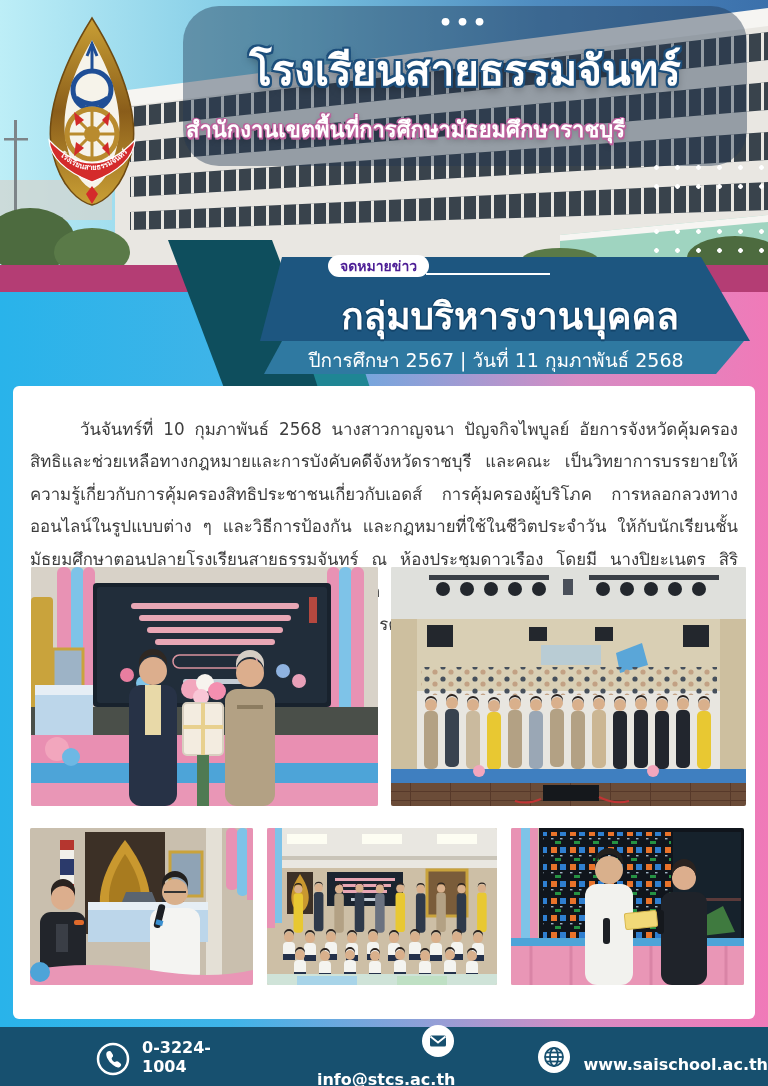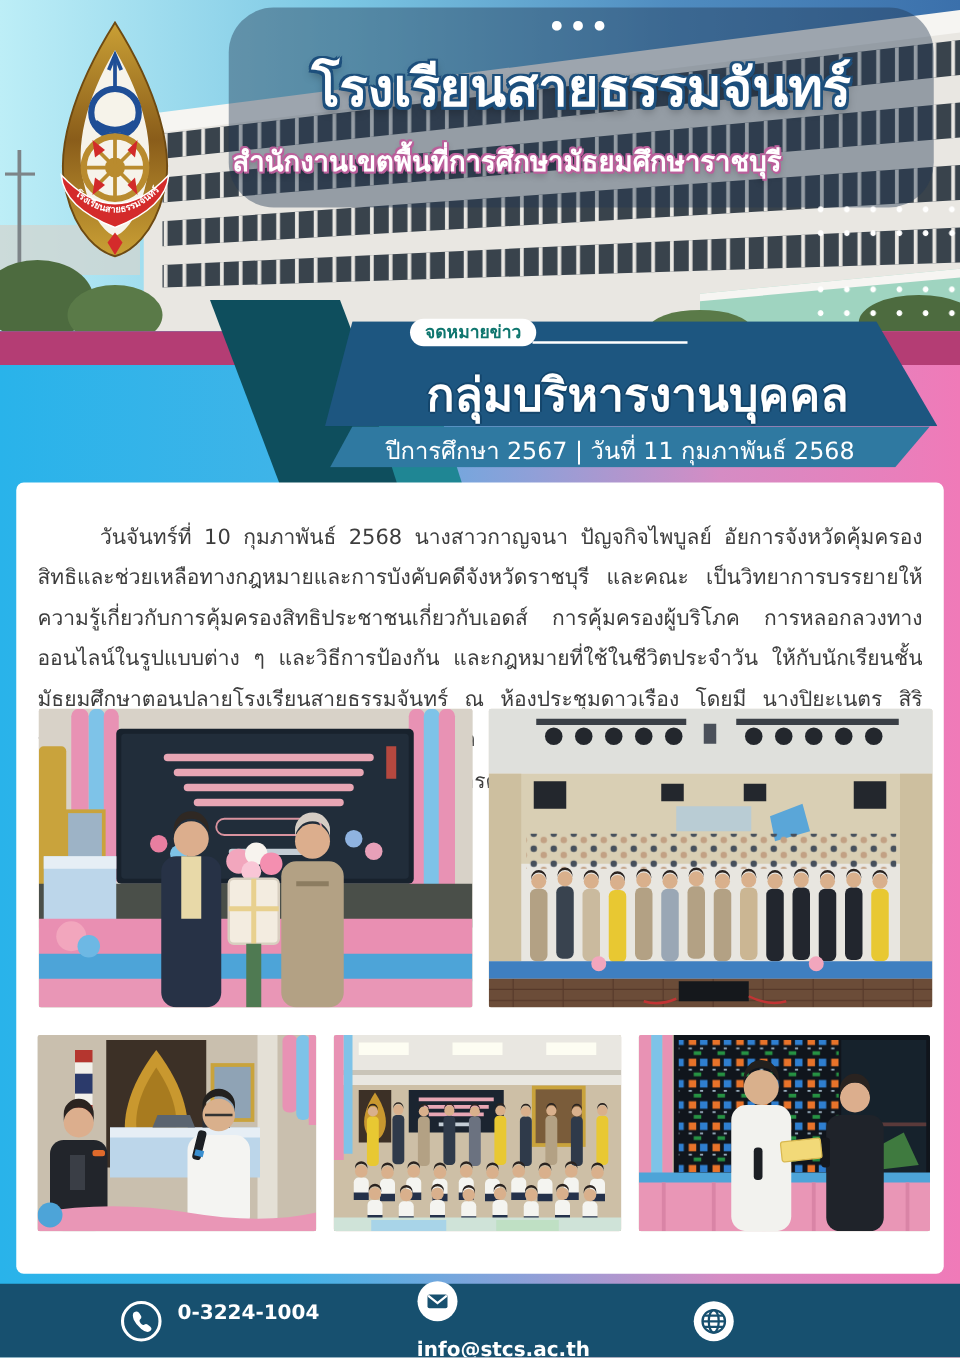--- a/index.html
+++ b/index.html
@@ -29,42 +29,42 @@
   .magenta-stripe{position:absolute;left:0;top:265px;width:768px;height:27px;background:#b43d74;}
   .ribbon-dark{position:absolute;left:150px;top:240px;width:190px;height:148px;background:#0e4e5d;
         clip-path:polygon(18px 0,122px 0,178px 148px,74px 148px);}
   .ribbon-light{position:absolute;left:270px;top:268px;width:110px;height:120px;background:#1f8694;
         clip-path:polygon(10px 0,62px 0,100px 120px,48px 120px);}
   .banner-dark{position:absolute;left:258px;top:257px;width:492px;height:84px;background:#1d5680;
         clip-path:polygon(24px 0,443px 0,492px 100%,2px 100%);}
   .sub-bar{position:absolute;left:264px;top:341px;width:480px;height:33px;background:#2f79a1;
         clip-path:polygon(18px 0,480px 0,452px 100%,0 100%);}
   .badge{position:absolute;left:328px;top:255px;height:22px;padding:0 12px;background:#fff;
-        border-radius:12px;color:#0f766e;font-size:14px;font-weight:bold;line-height:22px;}
+        border-radius:12px;color:#4c1d95;font-size:14px;font-weight:bold;line-height:22px;}
   .badge-line{position:absolute;left:426px;top:273px;width:124px;height:2px;background:#fff;}
   .banner-title{position:absolute;left:278px;top:286px;width:464px;text-align:center;color:#fff;
         font-size:37px;font-weight:bold;
         text-shadow:-1.5px 0 0 #14456b,1.5px 0 0 #14456b,0 -1.5px 0 #14456b,0 1.5px 0 #14456b;}
   .sub-bar-text{position:absolute;left:276px;top:345px;width:440px;text-align:center;color:#fff;
         font-size:19px;}
   
   .card{position:absolute;left:13px;top:386px;width:742px;height:633px;background:#fff;border-radius:6px;}
   .article{position:absolute;left:17px;top:10px;width:708px;font-size:16.8px;line-height:32.5px;
         color:#3d3d3d;text-align:justify;text-indent:50px;}
   .photo{position:absolute;border-radius:2px;overflow:hidden;background:#d8d2c8;}
   .photo svg{display:block;width:100%;height:100%;}
   .ph1{left:18px;top:181px;width:347px;height:239px;}
   .ph2{left:378px;top:181px;width:355px;height:239px;}
   .ph3{left:17px;top:442px;width:223px;height:157px;}
   .ph4{left:254px;top:442px;width:230px;height:157px;}
   .ph5{left:498px;top:442px;width:233px;height:157px;}
   
   .footer{position:absolute;left:0;top:1027px;width:768px;height:59px;background:#17506f;
         display:flex;align-items:center;}
-  .contact{display:flex;align-items:flex-start;gap:12px;color:#fff;font-size:16px;font-weight:bold;}
+  .contact{display:flex;align-items:flex-end;gap:12px;color:#fff;font-size:16px;font-weight:bold;}
   .c-phone{margin-left:96px;}
   .c-mail{margin-left:78px;flex-direction:column;}
   .c-web{margin-left:82px;}
   .cicon{width:34px;height:34px;flex:0 0 34px;}
 </style>
 </head>
 <body>
 
 <div class="page">
 
@@ -487,16 +487,17 @@
       <svg class="cicon" viewBox="0 0 34 34">
         <circle cx="17" cy="17" r="16" fill="#fff"></circle>
         <g stroke="#17506f" stroke-width="1.8" fill="none">
           <circle cx="17" cy="17" r="9"></circle>
           <ellipse cx="17" cy="17" rx="4" ry="9"></ellipse>
           <line x1="8" y1="17" x2="26" y2="17"></line>
           <line x1="9.5" y1="12.5" x2="24.5" y2="12.5"></line>
           <line x1="9.5" y1="21.5" x2="24.5" y2="21.5"></line>
         </g>
       </svg>
+      <span>www.saischool.ac.th</span>
     </div>
   </div>
 
 </div>
 
 </body></html>

